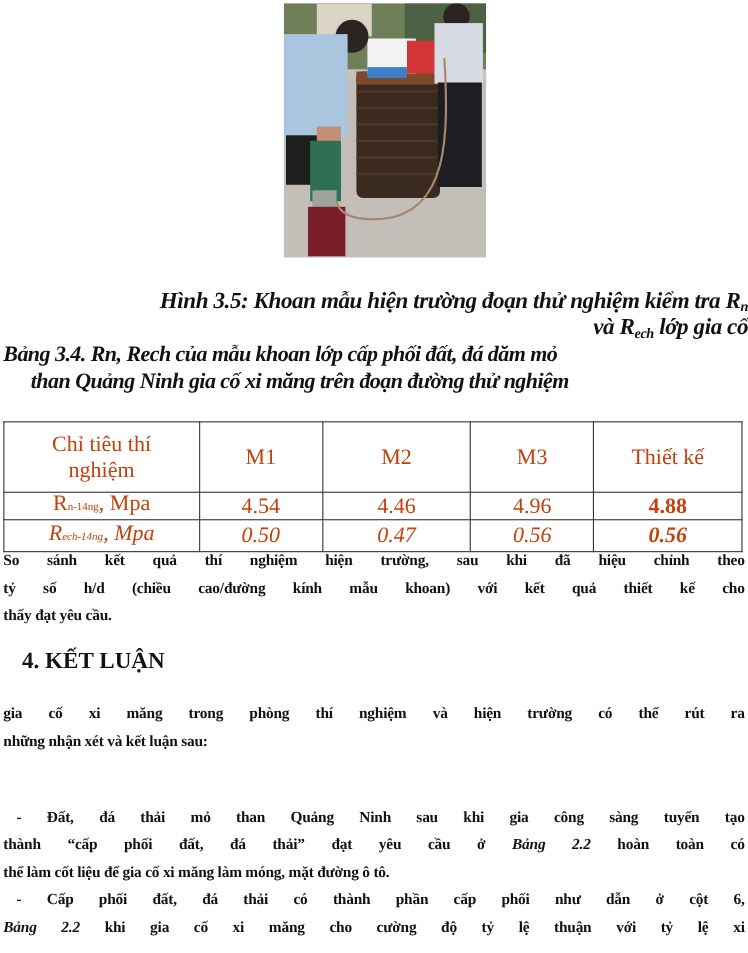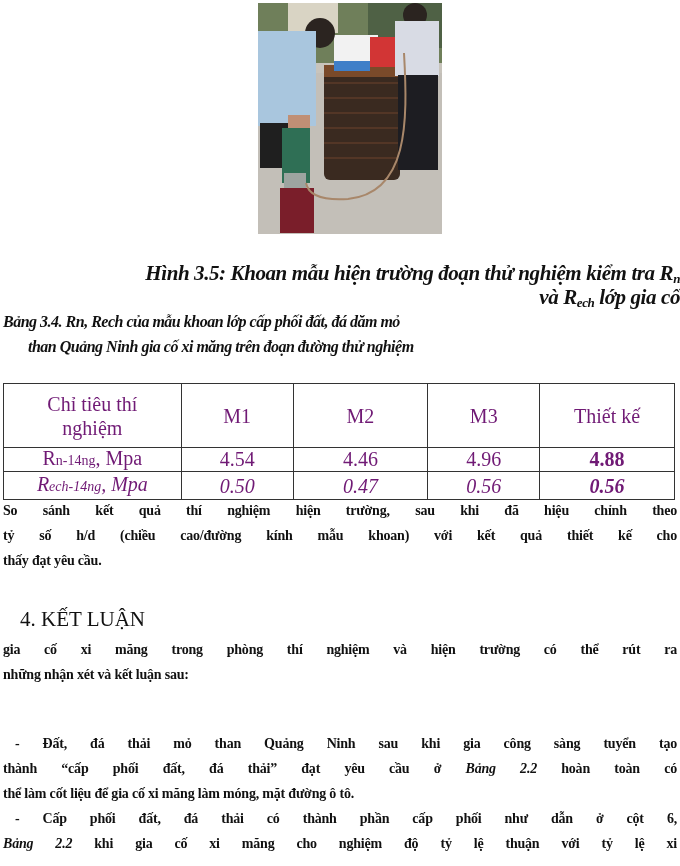--- a/index.html
+++ b/index.html
@@ -40,52 +40,52 @@
     .caption sub { font-size: 13px; vertical-align: -3px; line-height: 0; }
     .cap1 { top: 261px; }
     .cap2 { top: 285px; }
 
     .tabtitle {
       position: absolute;
       left: 3px;
       width: 674px;
       font-weight: bold;
       font-style: italic;
-      font-size: 16px;
+      font-size: 20px;
       line-height: 26px;
       letter-spacing: -0.5px;
       white-space: nowrap;
     }
     .tt1 { top: 309px; }
     .tt2 { top: 334px; margin-left: 25px; }
 
     table.data {
       position: absolute;
       left: 3px;
       top: 383px;
       width: 672px;
       border-collapse: collapse;
       font-size: 20px;
-      color: #701a75;
+      color: #c2410c;
     }
     table.data td {
       border: 1.5px solid #333;
       text-align: center;
       padding: 0;
     }
     table.data tr.head td { height: 63px; line-height: 24px; }
     table.data tr.r1 td { height: 21px; line-height: 21px; }
     table.data tr.r2 td { height: 24px; line-height: 24px; font-style: italic; }
     table.data td.c0 { width: 177px; }
     table.data td.c1 { width: 111px; }
     table.data td.c2 { width: 134px; }
     table.data td.c3 { width: 111px; }
     table.data td.c4 { width: 134px; }
     table.data td.bold { font-weight: bold; }
-    .sub { font-size: 14px; margin-top: 24px; }
+    .sub { font-size: 10px; margin-top: 24px; }
 
     .para {
       position: absolute;
       left: 3px;
       width: 674px;
       font-size: 14px;
       line-height: 25px;
       text-align: justify;
       text-align-last: left;
       letter-spacing: -0.2px;
@@ -95,23 +95,23 @@
       display: block;
       white-space: nowrap;
       text-align-last: justify;
       text-align: justify;
     }
     .line.last { text-align-last: left; }
     .p1 { top: 498px; }
     .heading {
       position: absolute;
       left: 20px;
-      top: 606px;
+      top: 587px;
       font-size: 21px;
-      font-weight: normal;
+      font-weight: bold;
       line-height: 26px;
     }
     .p2 { top: 637px; }
     .p3 { top: 731px; }
     .p3 .line.indent { padding-left: 12px; }
     em { font-style: italic; }
   </style>
 </head>
 <body>
 
@@ -203,14 +203,14 @@
 <div class="para p2">
   <span class="line">gia cố xi măng trong phòng thí nghiệm và hiện trường có thể rút ra</span>
   <span class="line last">những nhận xét và kết luận sau:</span>
 </div>
 
 <div class="para p3">
   <span class="line indent">- Đất, đá thải mỏ than Quảng Ninh sau khi gia công sàng tuyển tạo</span>
   <span class="line"><span>thành “cấp phối đất, đá thải” đạt yêu cầu ở </span><em>Bảng 2.2</em><span> hoàn toàn có</span></span>
   <span class="line last">thể làm cốt liệu để gia cố xi măng làm móng, mặt đường ô tô.</span>
   <span class="line indent">- Cấp phối đất, đá thải có thành phần cấp phối như dẫn ở cột 6,</span>
-  <span class="line"><em>Bảng 2.2</em><span> khi gia cố xi măng cho nghiệm độ tỷ lệ thuận với tỷ lệ xi</span></span>
+  <span class="line"><em>Bảng 2.2</em><span> khi gia cố xi măng cho cường độ tỷ lệ thuận với tỷ lệ xi</span></span>
 </div>
 
 </body></html>

